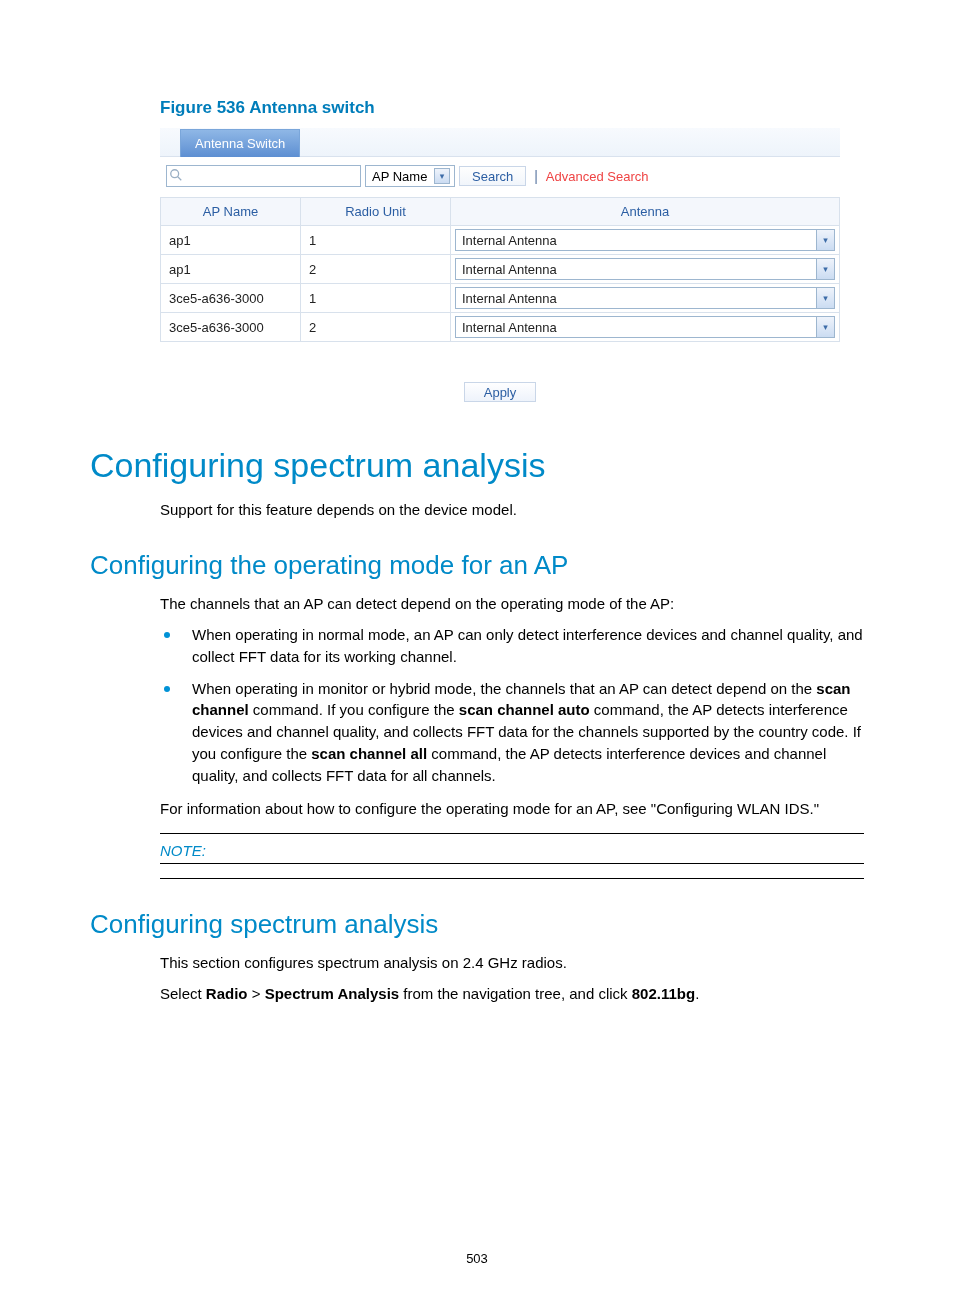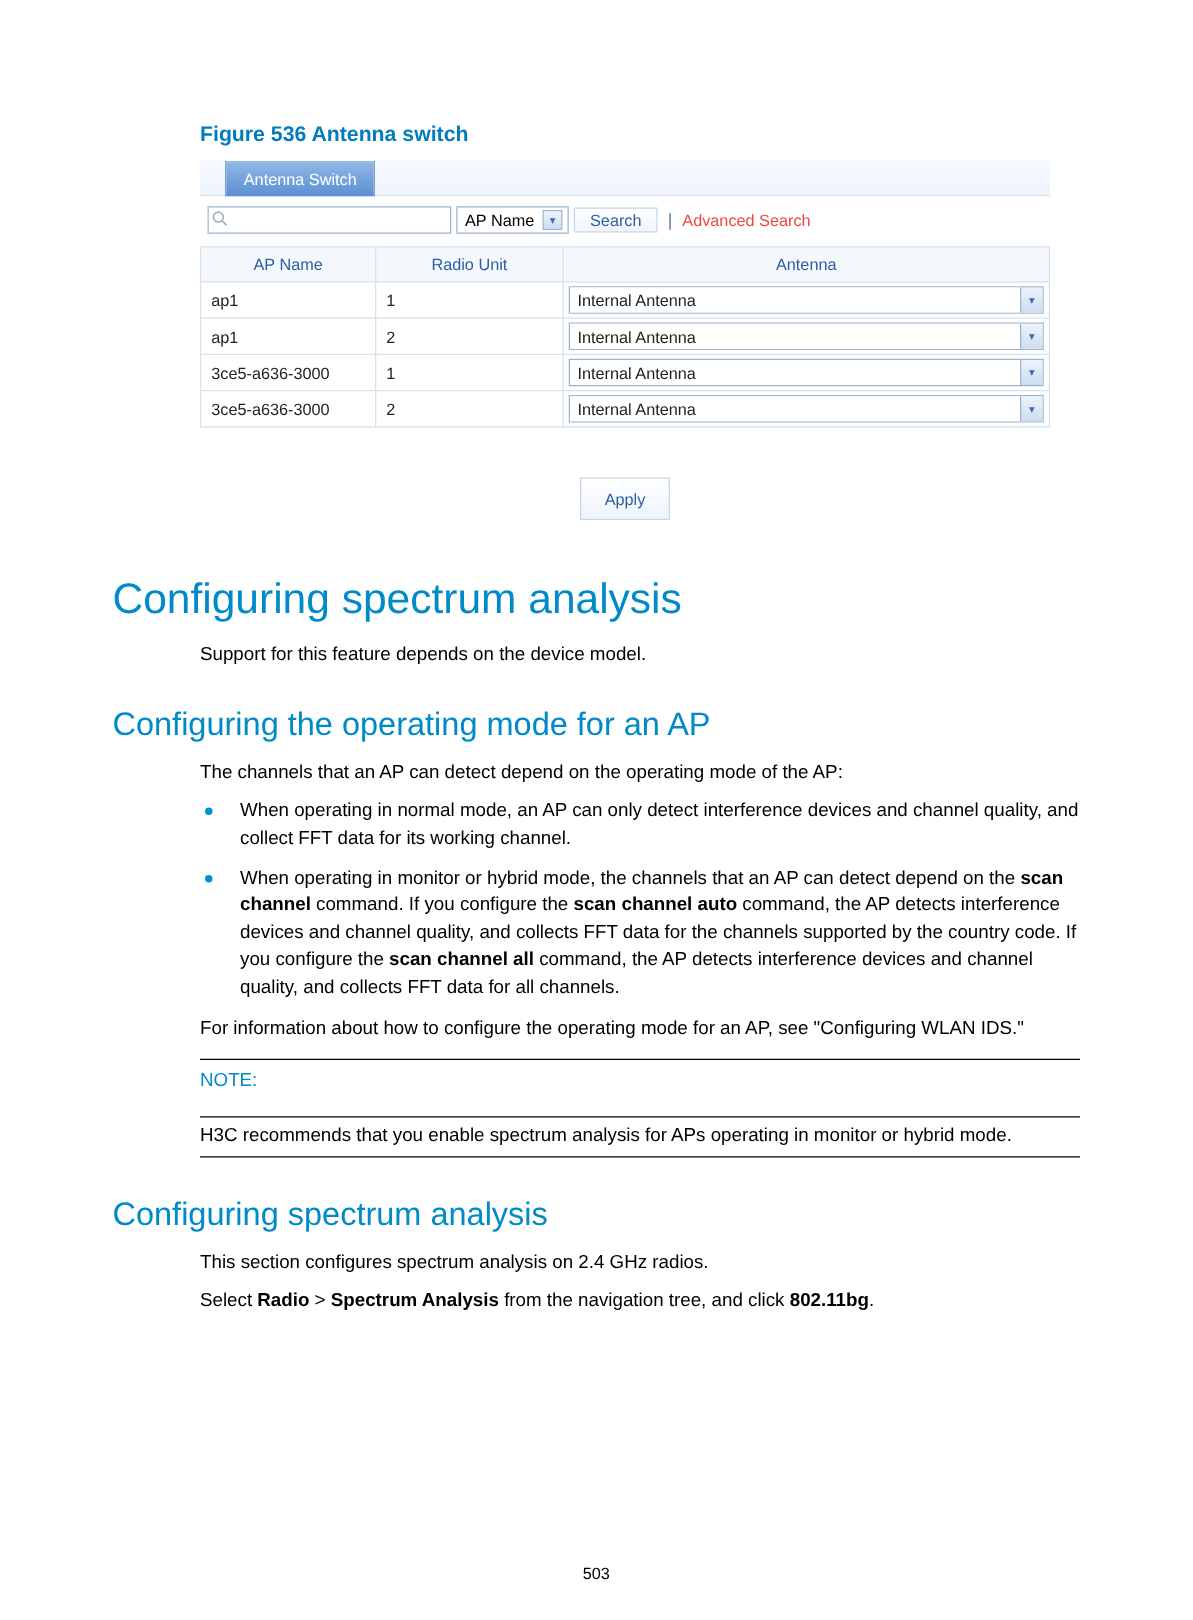--- a/index.html
+++ b/index.html
@@ -148,21 +148,21 @@
     display: flex; align-items: center; justify-content: center;
     font-size: 9px; color: #3d6ca8;
   }
   .apply-row {
     display: flex;
     justify-content: center;
     margin: 40px 0 6px 0;
   }
   .btn-apply {
     min-width: 72px;
-    height: 34px;
+    height: 20px;
     border: 1px solid #c9d6e8;
     background: linear-gradient(#fefeff,#eef3fb);
     color: #2b5ea3;
     font-size: 13px;
     display: flex; align-items: center; justify-content: center;
   }
 
   h1.h1 {
     font-family: "Segoe UI Light","Helvetica Neue",Arial,sans-serif;
     font-weight: 300;
@@ -208,22 +208,23 @@
   }
   .notebox {
     margin: 14px 0 0 70px;
     border-top: 1px solid #000;
     border-bottom: 1px solid #000;
     padding: 8px 0;
   }
   .notebox .note-title {
     color: #008ac8;
     font-size: 15px;
-    margin-bottom: 20px;
-    font-family: "Segoe UI","Helvetica Neue",Arial,sans-serif;
+    margin-bottom: 4px;
+    font-family: "Segoe UI","Helvetica Neue",Arial,sans-serif;
+    font-style: italic;
   }
   .notebox .note-hr {
     border: none;
     border-top: 1px solid #000;
     margin: 4px 0 6px 0;
   }
   .notebox .note-body {
     font-size: 15px;
     font-family: "Segoe UI","Helvetica Neue",Arial,sans-serif;
   }
@@ -342,21 +343,20 @@
     <li>
       <span>When operating in monitor or hybrid mode, the channels that an AP can detect depend on the </span><b>scan channel</b><span> command. If you configure the </span><b>scan channel auto</b><span> command, the AP detects interference devices and channel quality, and collects FFT data for the channels supported by the country code. If you configure the </span><b>scan channel all</b><span> command, the AP detects interference devices and channel quality, and collects FFT data for all channels.</span>
     </li>
   </ul>
 
   <p class="body-p">For information about how to configure the operating mode for an AP, see "Configuring WLAN IDS."</p>
 
   <div class="notebox">
     <div class="note-title">NOTE:</div>
     <hr class="note-hr">
-    <div class="note-body">H3C recommends that you enable spectrum analysis for APs operating in monitor or hybrid mode.</div>
   </div>
 
   <h2 class="h2">Configuring spectrum analysis</h2>
   <p class="body-p">This section configures spectrum analysis on 2.4 GHz radios.</p>
   <p class="body-p">
     <span>Select </span><b>Radio</b><span> &gt; </span><b>Spectrum Analysis</b><span> from the navigation tree, and click </span><b>802.11bg</b><span>.</span>
   </p>
 
   <div class="pagenum">503</div>
 </div>

